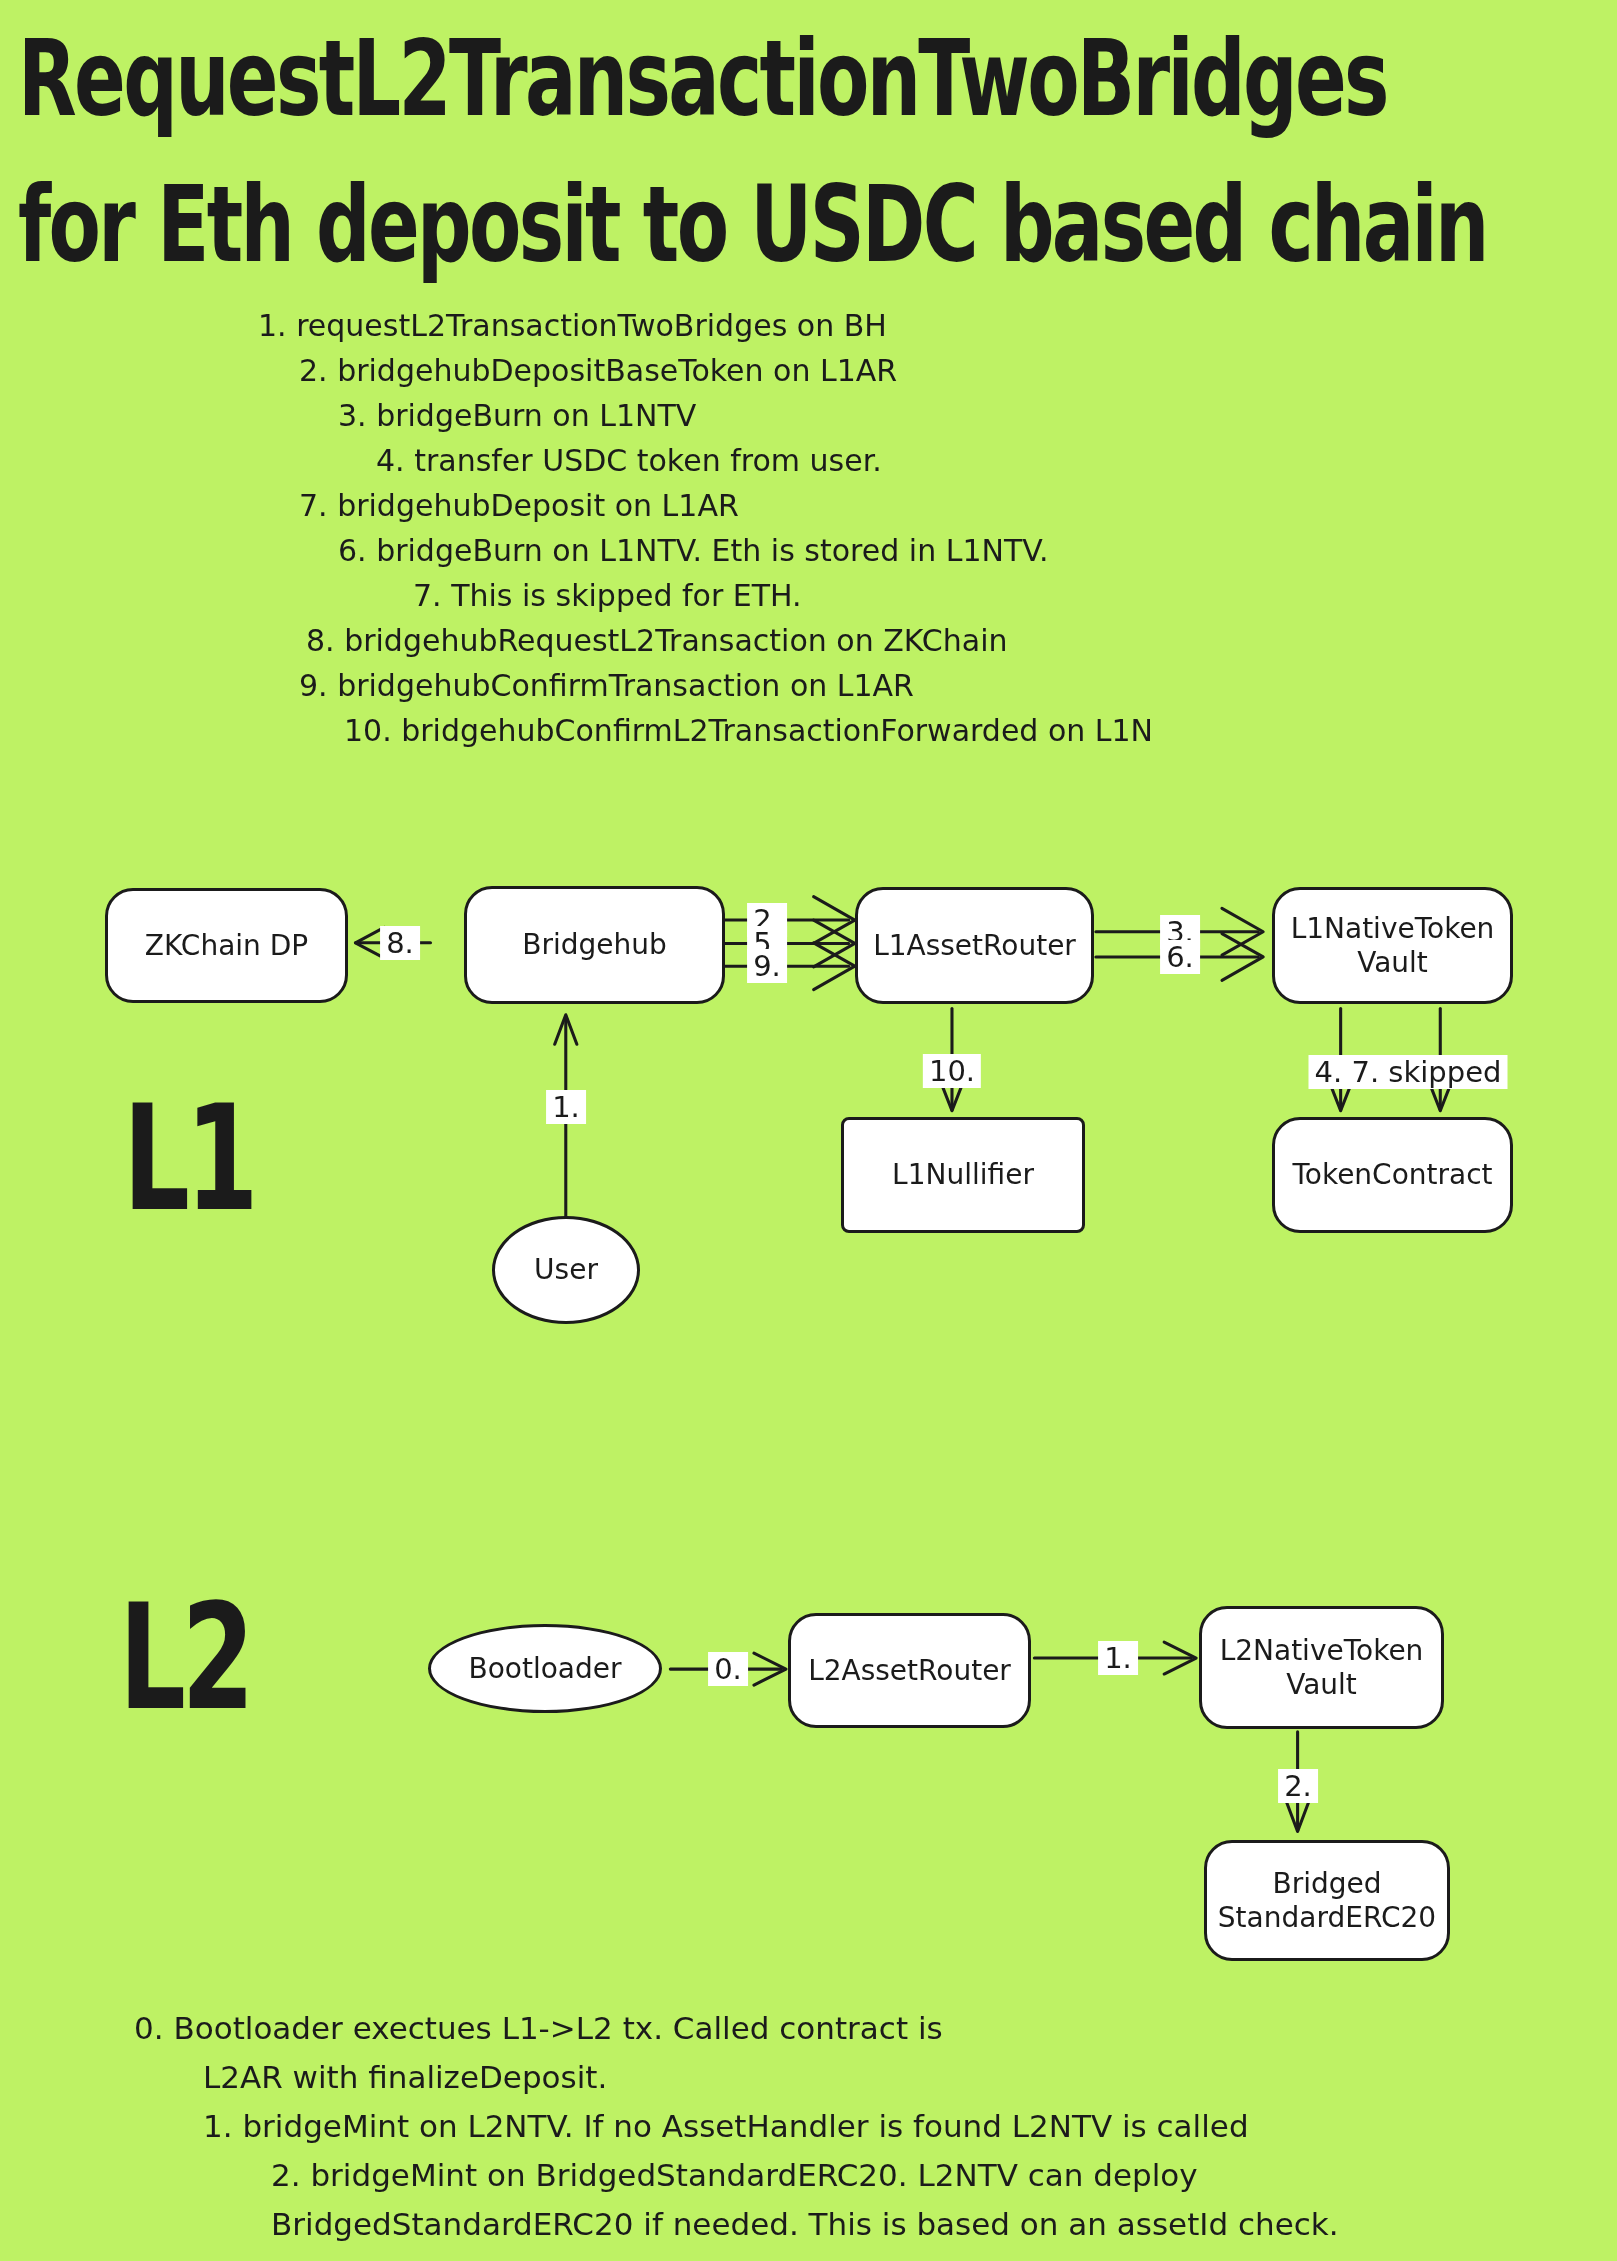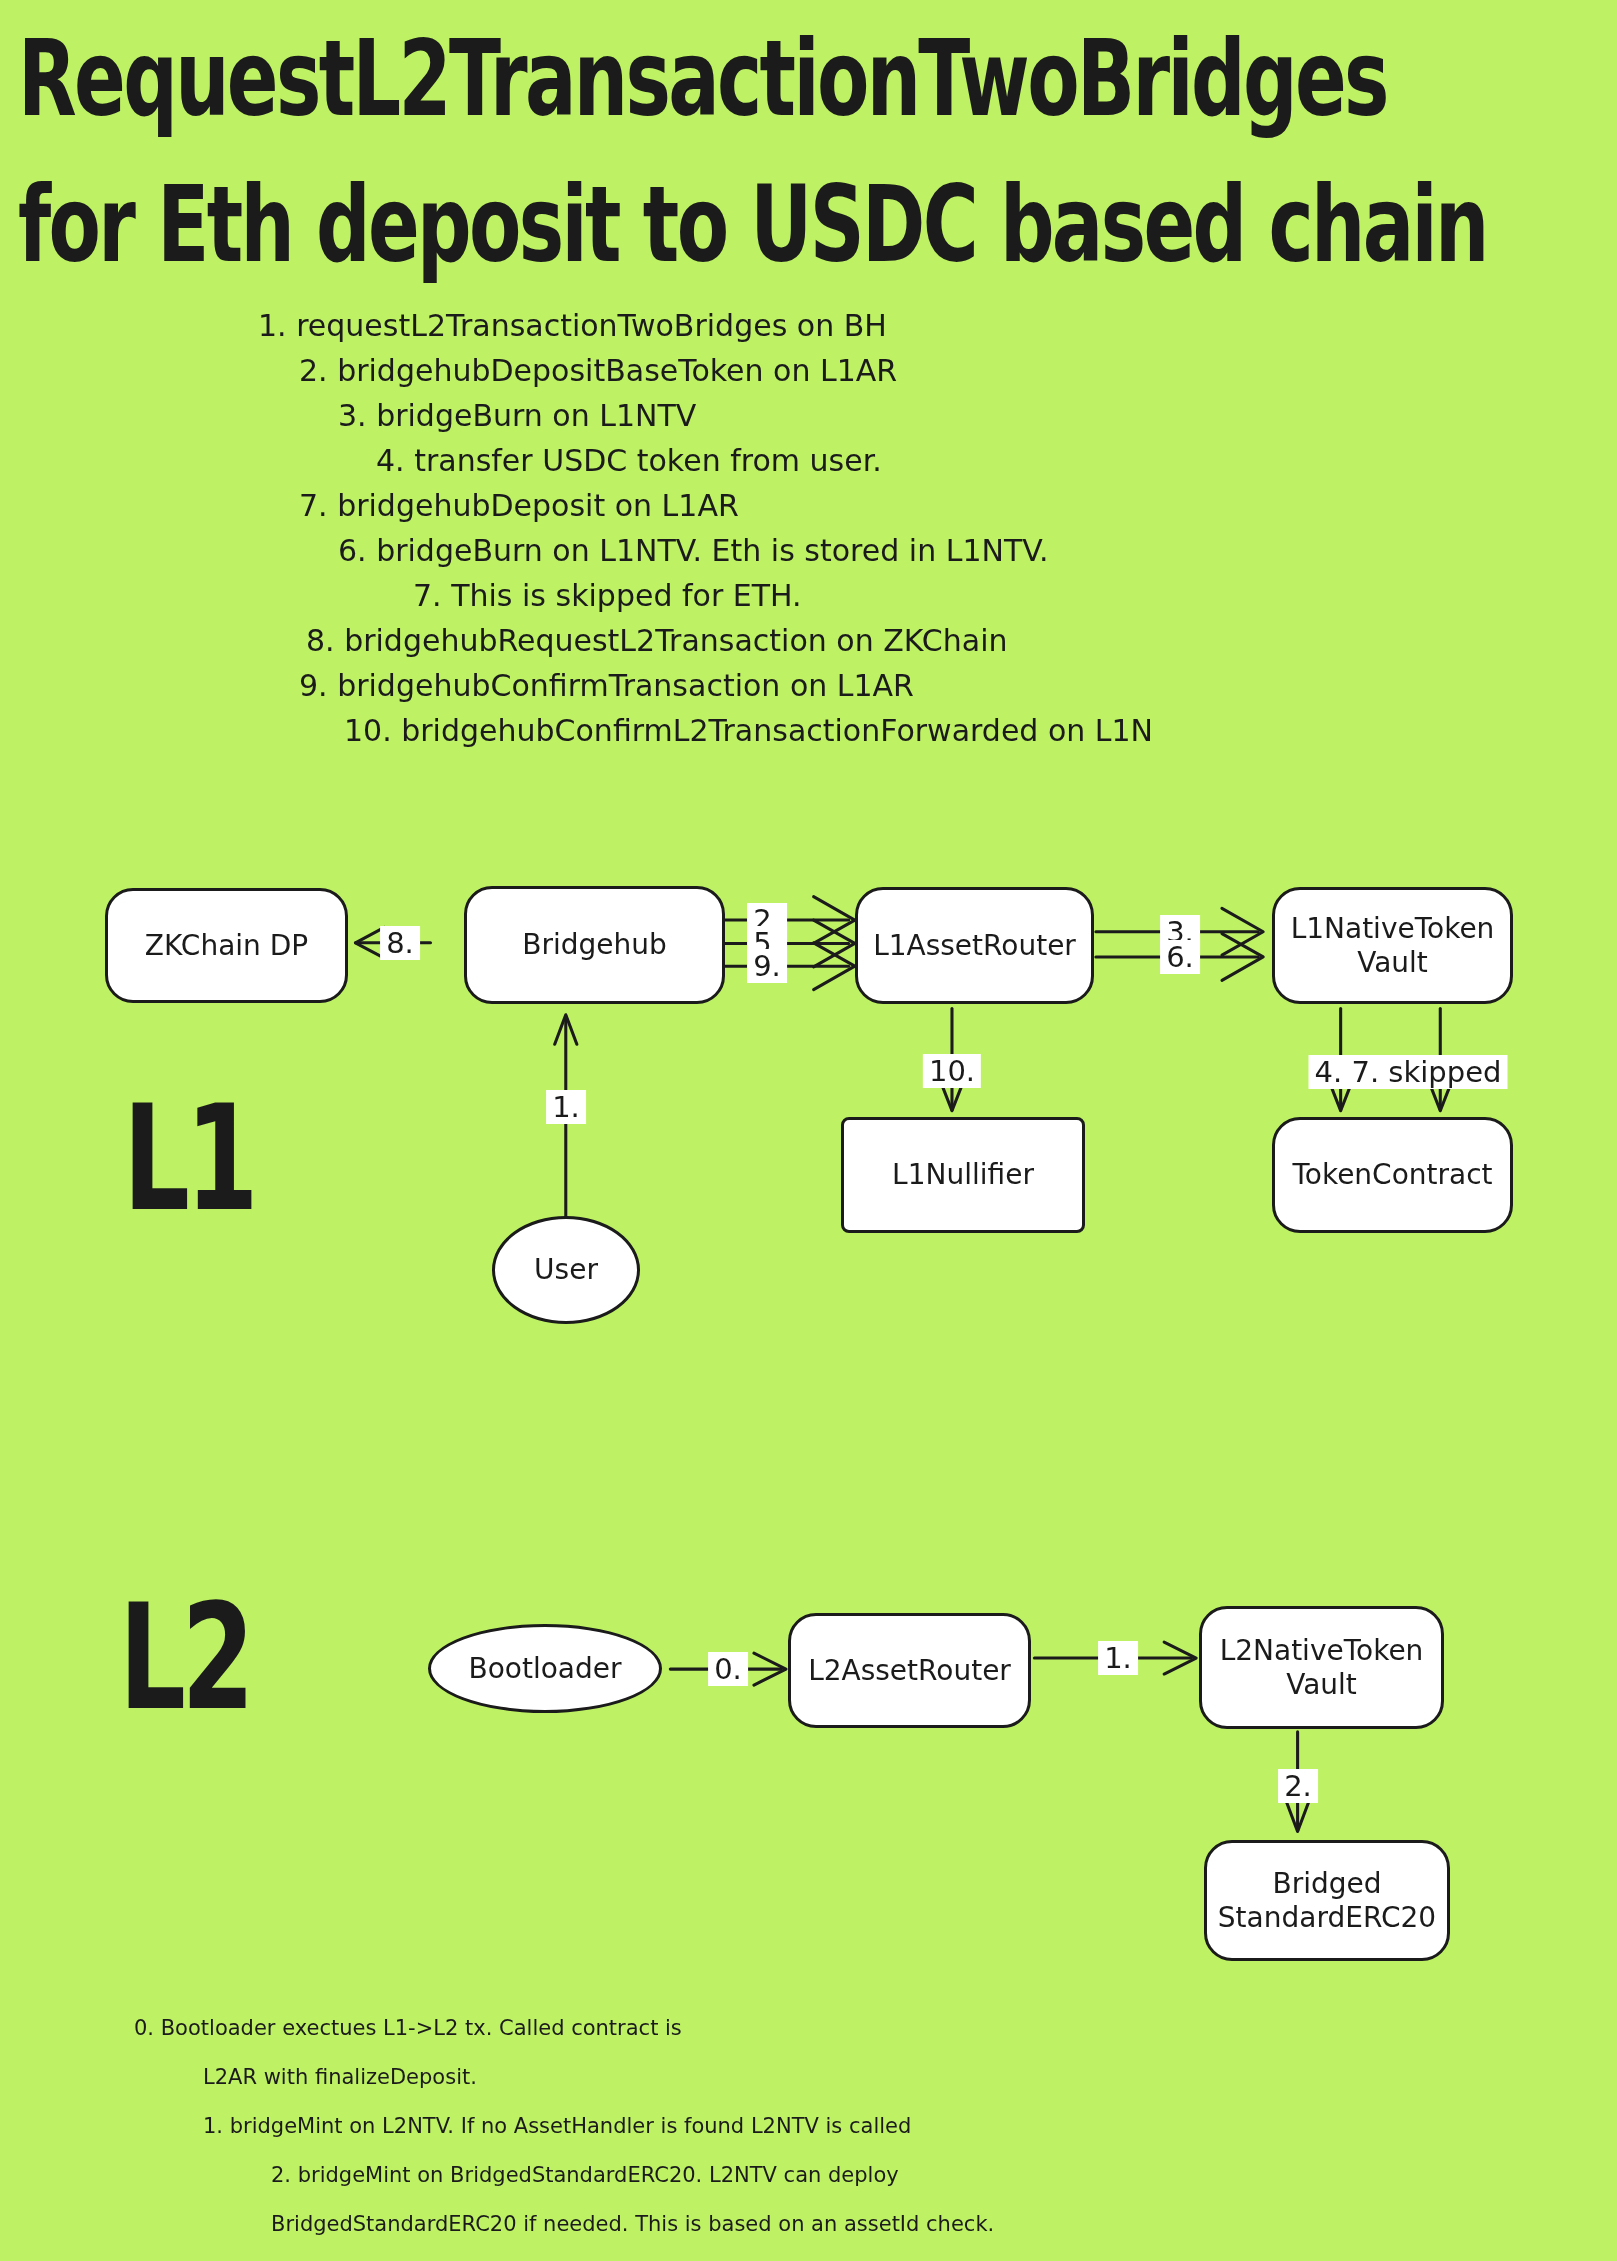--- a/index.html
+++ b/index.html
@@ -67,21 +67,21 @@
     transform:translate(-50%,-50%);
     background:#ffffff;
     padding:0 6.1px;
     font-size:29px;
     white-space:nowrap;
     color:#1b1b1b;
   }
   
   .footnotes{position:absolute;left:0;top:2004px;width:1618px;}
   .fnote{
-    font-size:21px;
+    font-size:31px;
     line-height:49px;
     white-space:nowrap;
     color:#1b1b1b;
   }
 </style>
 </head>
 <body>
 
 <div class="page">
 

